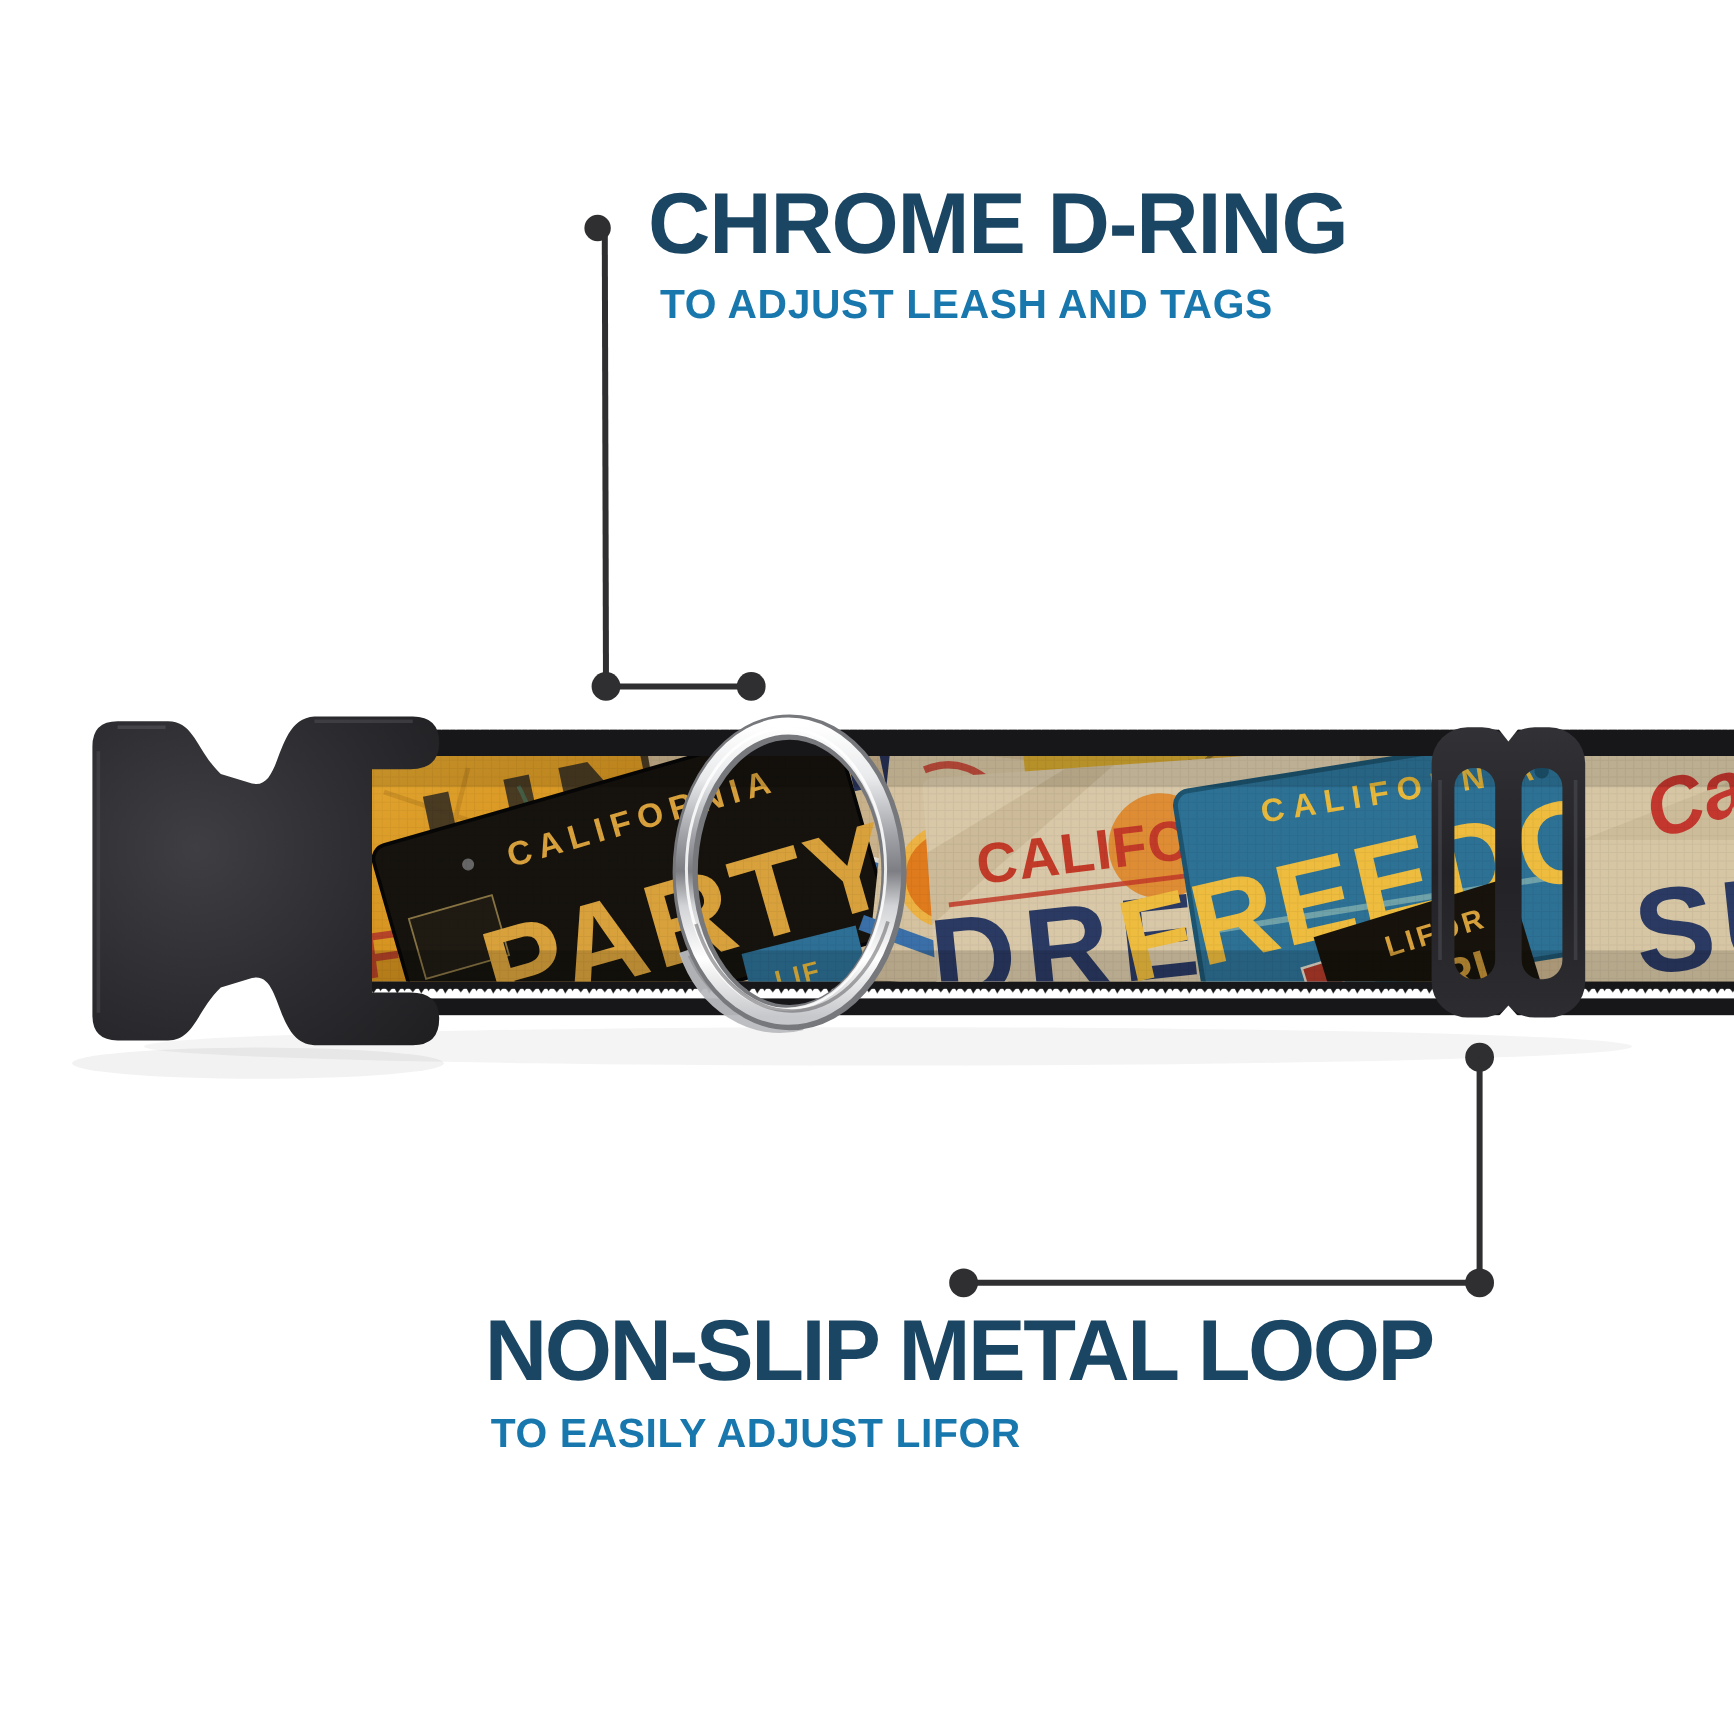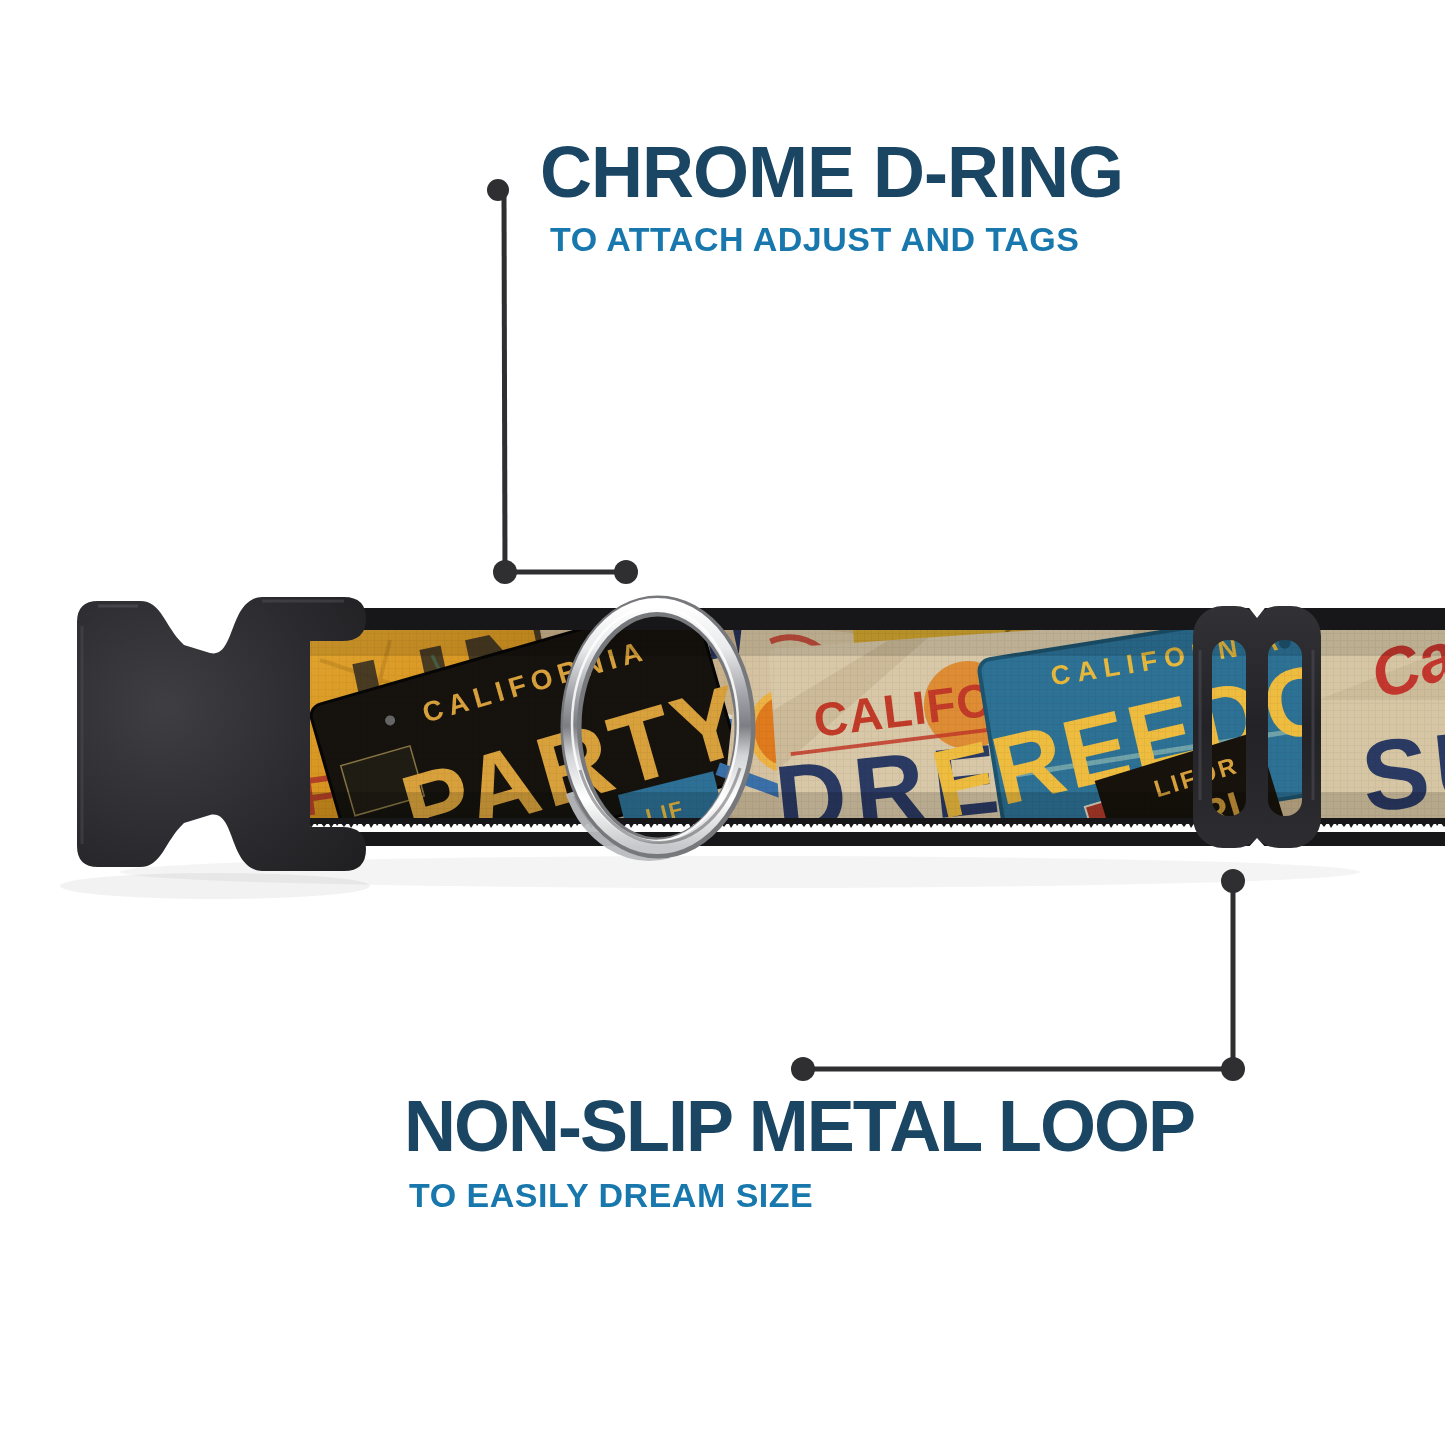--- a/index.html
+++ b/index.html
@@ -6,21 +6,21 @@
   .stage{position:relative;width:1445px;height:1445px;background:#ffffff;overflow:hidden;
          font-family:"Liberation Sans",sans-serif;}
   .scene{position:absolute;left:0;top:0;}
   .callout{position:absolute;line-height:1;}
   .callout .title{font-weight:bold;color:#1b4663;letter-spacing:-1px;white-space:nowrap;}
   .callout .subtitle{font-weight:bold;color:#1878ad;white-space:nowrap;}
   .callout-top .title{font-size:72px;}
   .callout-top .subtitle{font-size:34px;margin-top:14px;margin-left:10px;letter-spacing:0.5px;}
   .callout-bottom .title{font-size:72px;letter-spacing:-2px;}
   .callout-bottom .subtitle{font-size:34px;margin-top:16px;margin-left:5px;letter-spacing:0.5px;}
-  .callout-top{left:540px;top:136px;}
+  .callout-top{left:540px;top:151px;}
   .callout-bottom{left:404px;top:1090px;}
   svg text{font-family:"Liberation Sans",sans-serif;}
 </style>
 </head>
 <body>
 
 <div class="stage">
 
 <svg class="scene" width="1445" height="1445" viewBox="0 0 1445 1445">
   <defs>
@@ -211,20 +211,20 @@
     <circle cx="1233" cy="881" r="12" stroke="none"></circle>
     <line x1="1233" y1="881" x2="1233" y2="1069" stroke-width="5"></line>
     <line x1="1233" y1="1069" x2="803" y2="1069" stroke-width="5"></line>
     <circle cx="1233" cy="1069" r="12" stroke="none"></circle>
     <circle cx="803" cy="1069" r="12" stroke="none"></circle>
   </g>
 </svg>
 
 <div class="callout callout-top">
   <div class="title">CHROME D-RING</div>
-  <div class="subtitle">TO ATTACH ADJUST AND TAGS</div>
+  <div class="subtitle">TO ADJUST LEASH AND TAGS</div>
 </div>
 <div class="callout callout-bottom">
   <div class="title">NON-SLIP METAL LOOP</div>
-  <div class="subtitle">TO EASILY DREAM SIZE</div>
+  <div class="subtitle">TO EASILY ADJUST LIFOR</div>
 </div>
 
 </div>
 
 </body></html>

